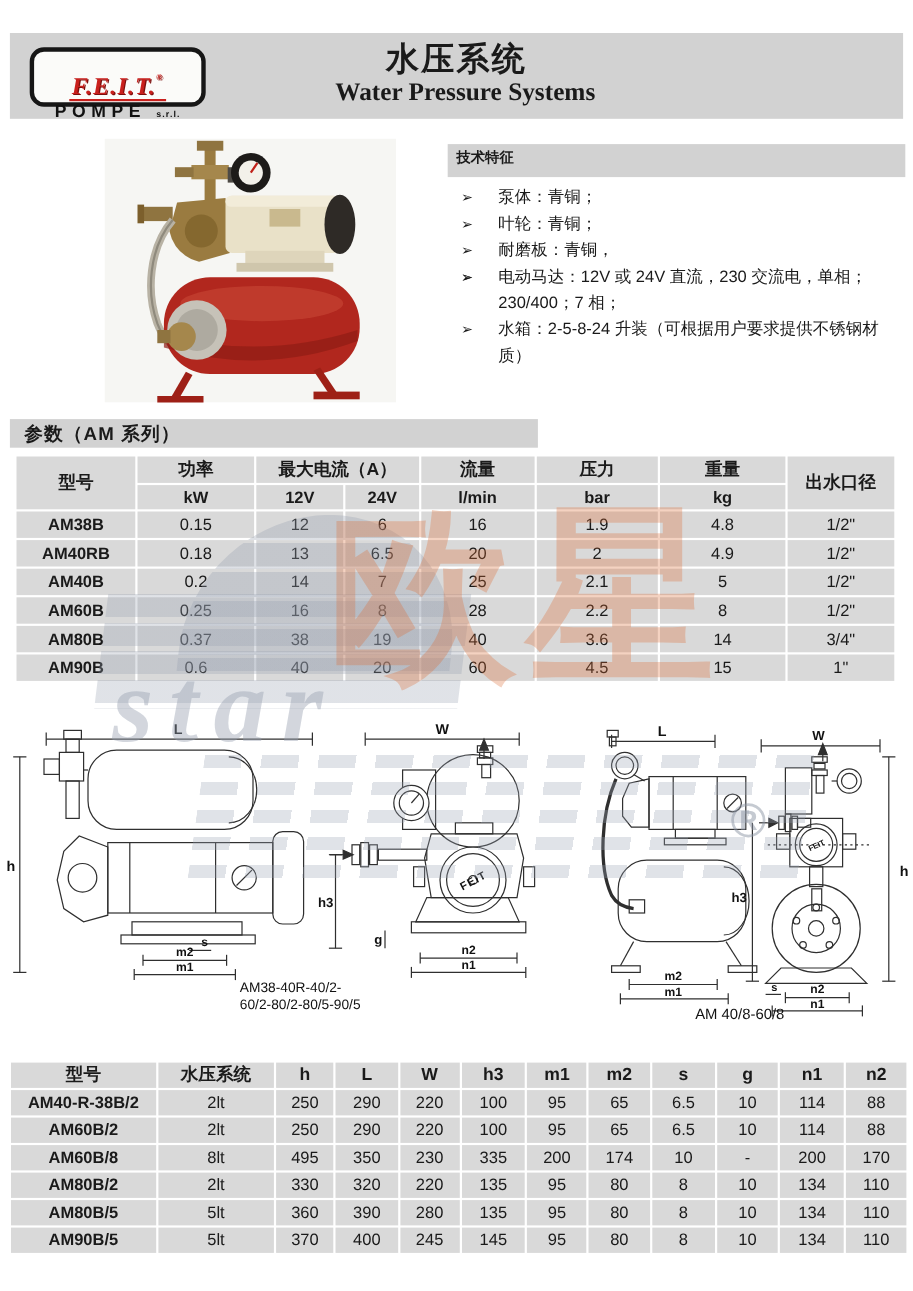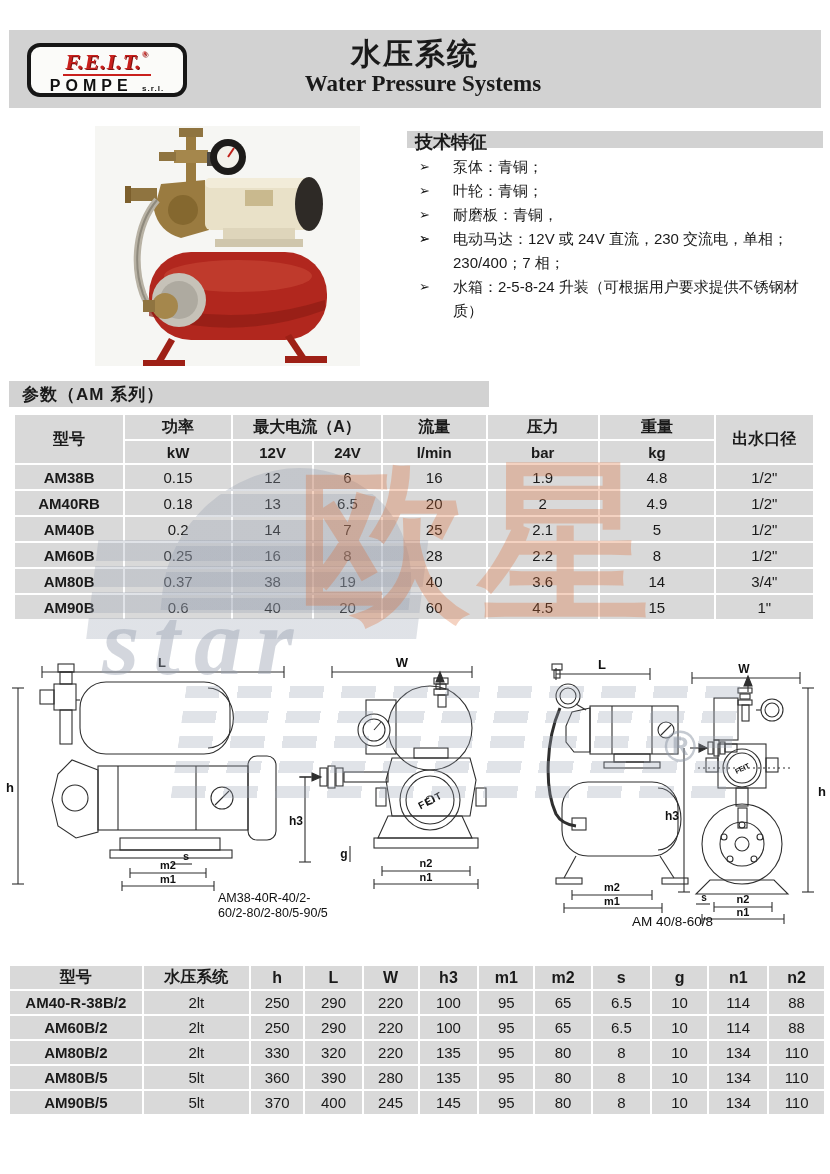--- a/index.html
+++ b/index.html
@@ -8,39 +8,39 @@
     width:830px; height:1174px; position:relative; background:#ffffff;
     font-family:"Liberation Sans","DejaVu Sans",sans-serif; color:#1a1a1a;
     overflow:hidden;
   }
   .abs { position:absolute; }
 
   
   .band { left:9px; top:30px; width:812px; height:78px; background:#d2d2d2; }
   .logo-box {
     left:27px; top:43px; width:160px; height:54px; background:#fbfbf9;
-    border:4px solid #161616; border-radius:13px; text-align:center; padding-top:4px;
+    border:4px solid #161616; border-radius:13px; text-align:center; padding-top:20px;
     z-index:2;
   }
   .logo-brand {
     display:inline-block; font-family:"Liberation Serif","DejaVu Serif",serif;
     font-weight:bold; font-style:italic; color:#c9201d; font-size:22px; line-height:1;
     border-bottom:2px solid #c9201d; padding:0 2px 1px 2px; letter-spacing:1px;
     text-shadow:1px 1px 0 #7a0f0d;
   }
   .logo-reg { font-size:8px; vertical-align:top; color:#c9201d; font-style:normal; }
   .logo-sub { font-size:16px; font-weight:bold; color:#111; letter-spacing:5px; line-height:1.2; }
   .logo-srl { font-size:8px; letter-spacing:1px; font-weight:bold; }
   .title-zh { left:9px; top:34px; width:812px; text-align:center; font-size:30px; font-weight:bold; letter-spacing:2px; }
   .title-en { left:9px; top:71px; width:828px; text-align:center; font-size:23px; font-weight:bold;
               font-family:"Liberation Serif","DejaVu Serif",serif; }
 
   
   .features { left:407px; top:131px; width:416px; }
-  .features-heading { background:#d2d2d2; font-size:18px; font-weight:bold; padding:0 8px 2px 8px; line-height:23px; height:17px; }
+  .features-heading { background:#d2d2d2; font-size:13px; font-weight:bold; padding:0 8px 2px 8px; line-height:23px; height:30px; }
   .features-list { margin:7px 0 0 0; padding:0; list-style:none; font-size:15px; }
   .features-list li { position:relative; padding:0 0 0 46px; line-height:24px; }
   .features-list .bullet { position:absolute; left:12px; top:0; font-size:13px; }
 
   
   .section-bar { left:9px; top:381px; width:480px; height:26px; background:#d2d2d2;
                  font-size:17px; font-weight:bold; padding:2px 0 0 13px; letter-spacing:1px; }
 
   
   table.gtable { position:absolute; border-collapse:separate; border-spacing:2px; table-layout:fixed; }
@@ -501,20 +501,34 @@
     <td>220</td>
     <td>100</td>
     <td>95</td>
     <td>65</td>
     <td>6.5</td>
     <td>10</td>
     <td>114</td>
     <td>88</td>
   </tr>
   <tr>
+    <td class="model">AM60B/8</td>
+    <td>8lt</td>
+    <td>495</td>
+    <td>350</td>
+    <td>230</td>
+    <td>335</td>
+    <td>200</td>
+    <td>174</td>
+    <td>10</td>
+    <td>-</td>
+    <td>200</td>
+    <td>170</td>
+  </tr>
+  <tr>
     <td class="model">AM80B/2</td>
     <td>2lt</td>
     <td>330</td>
     <td>320</td>
     <td>220</td>
     <td>135</td>
     <td>95</td>
     <td>80</td>
     <td>8</td>
     <td>10</td>

